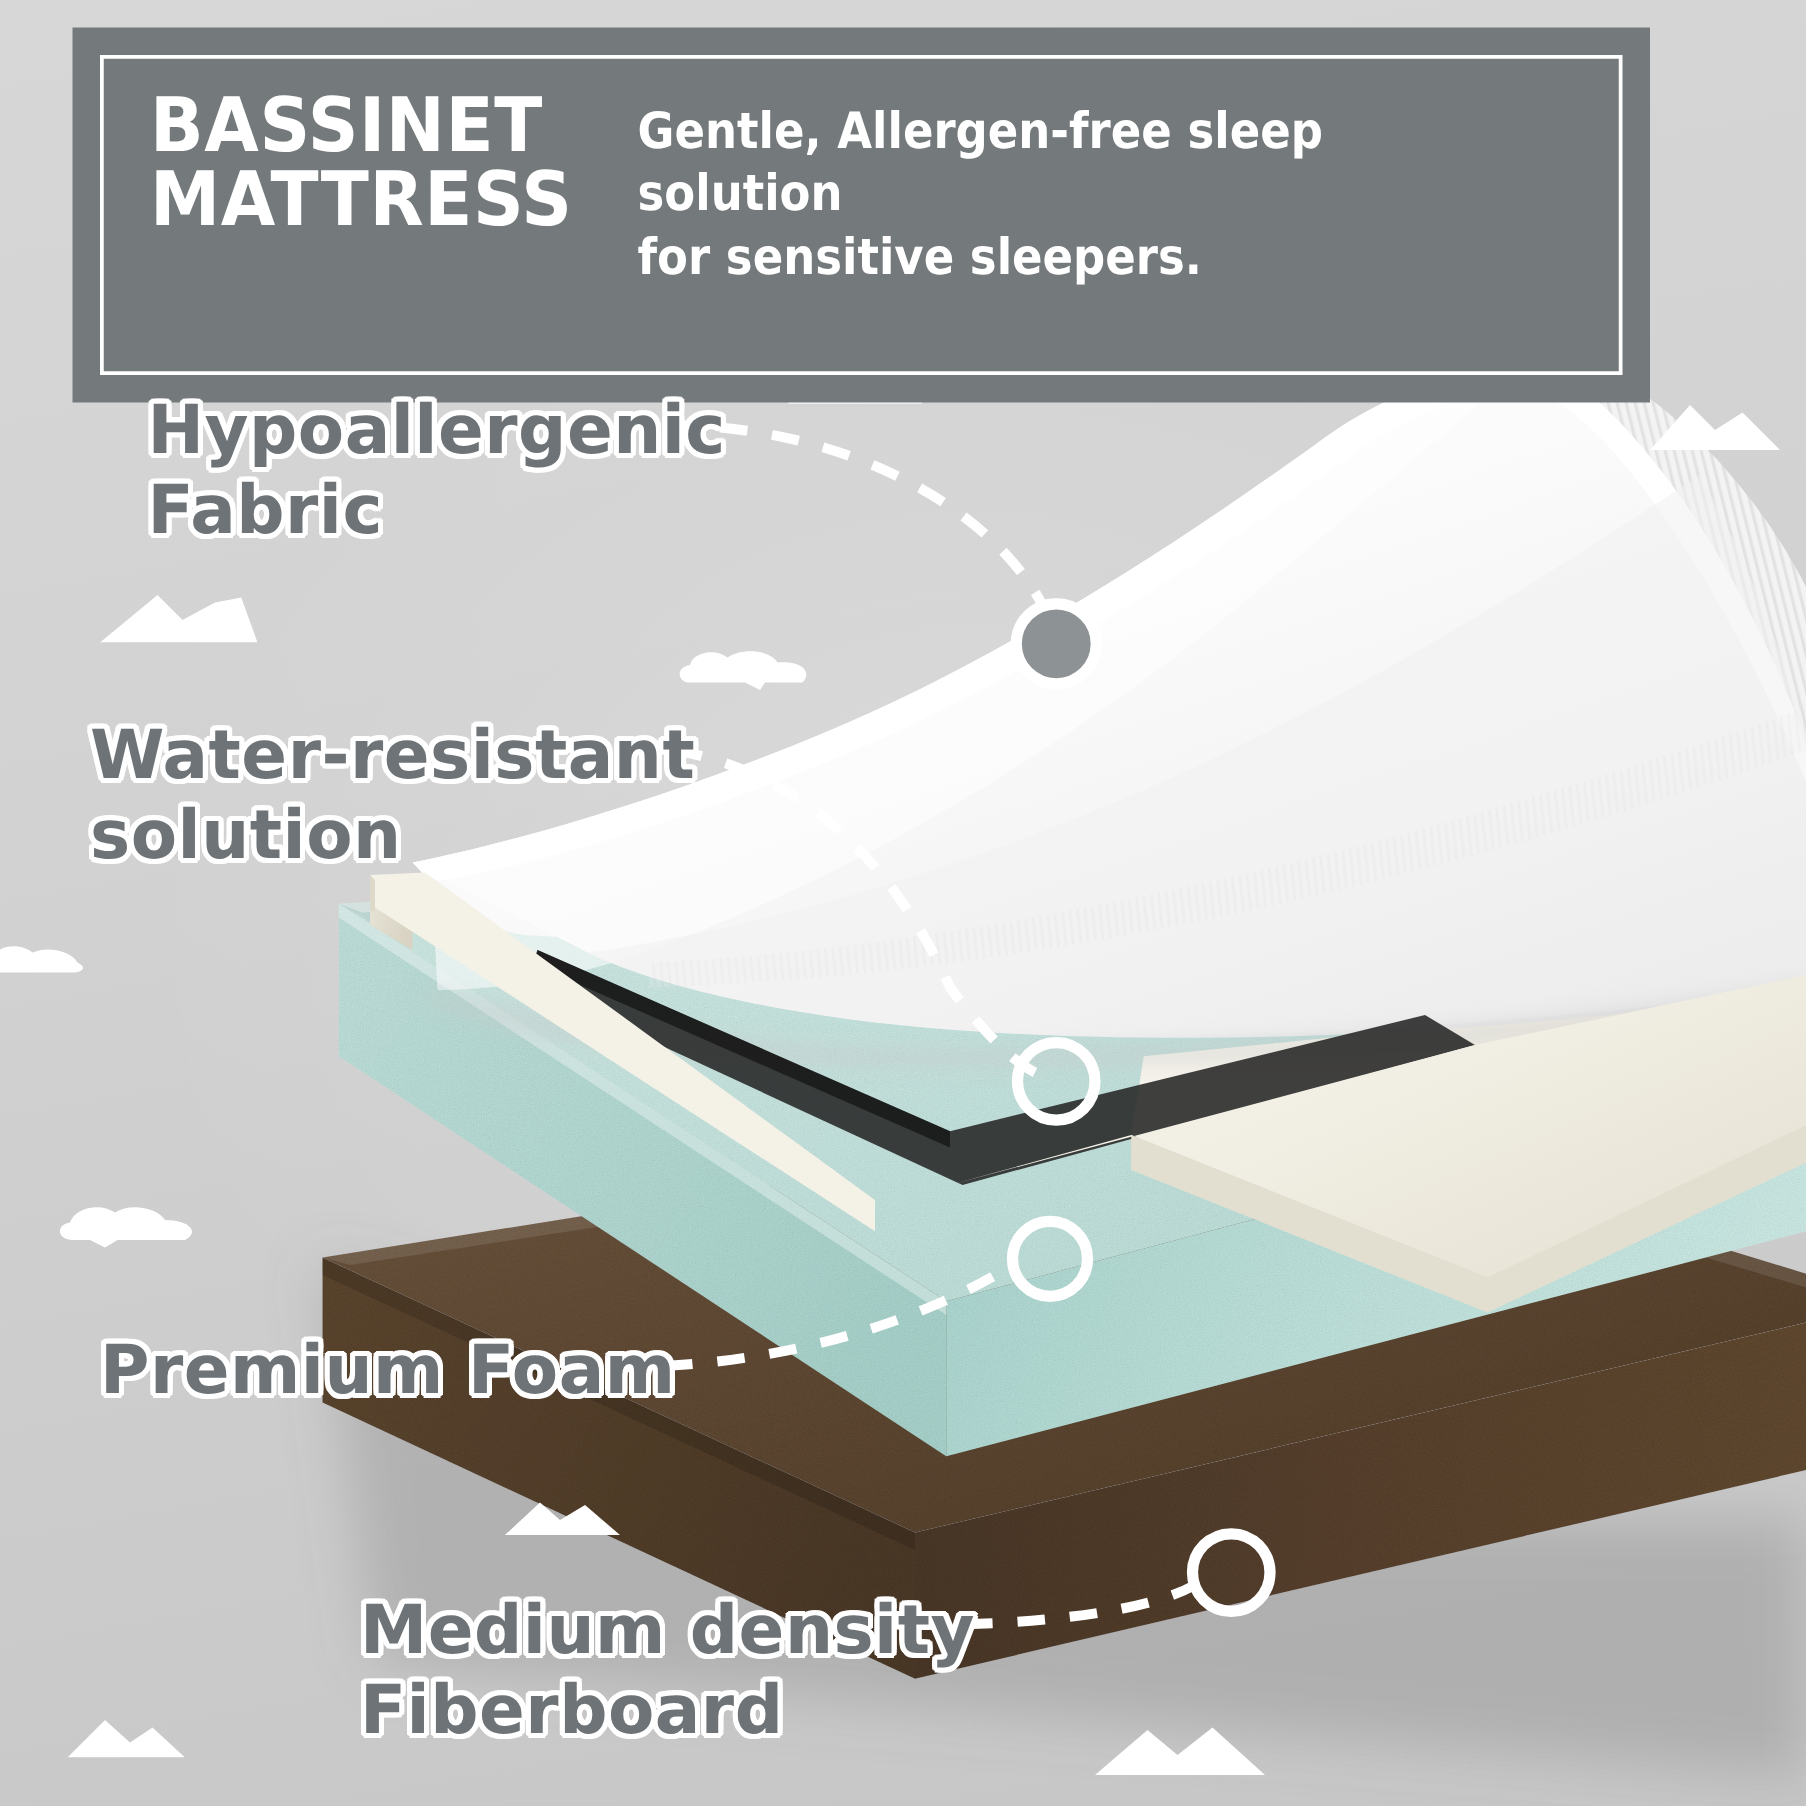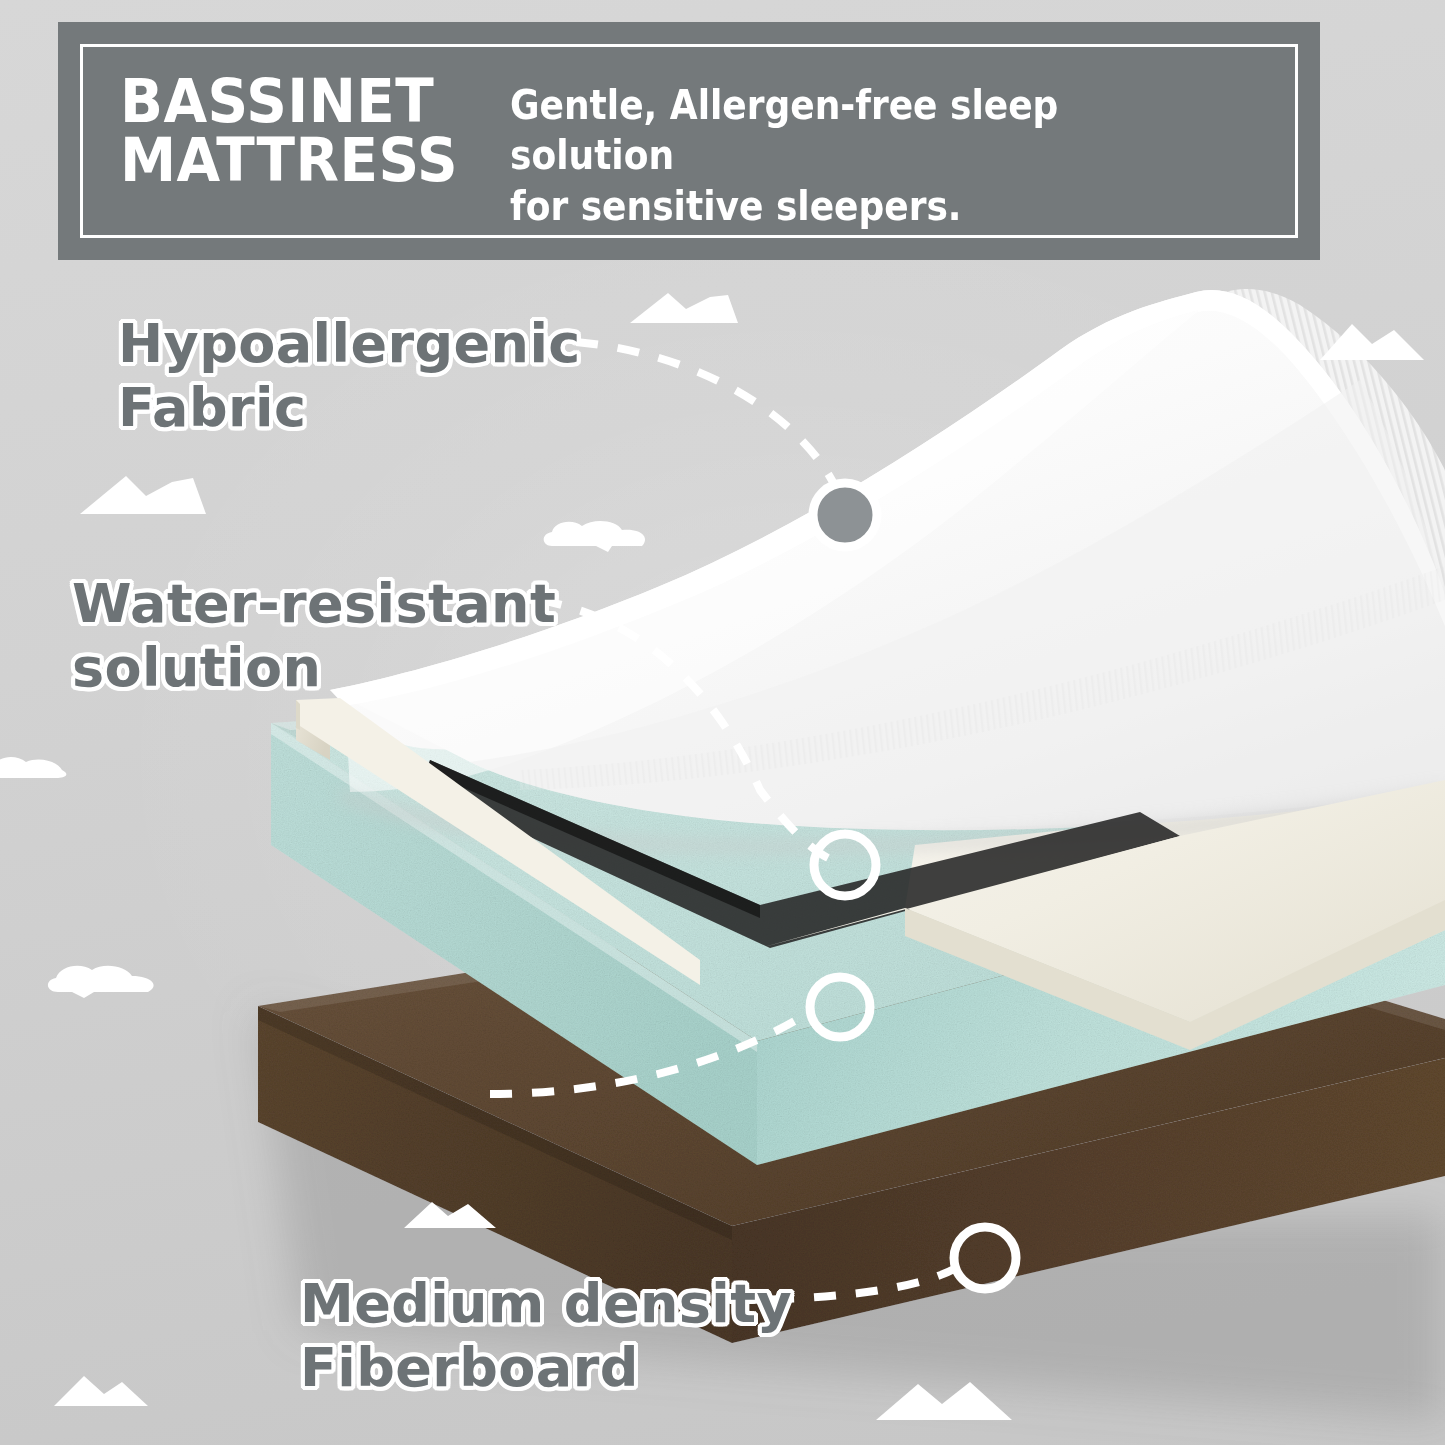--- a/index.html
+++ b/index.html
@@ -24,21 +24,21 @@
       radial-gradient(ellipse 70% 55% at 55% 52%, rgba(255,255,255,0.22) 0%, rgba(255,255,255,0.05) 45%, rgba(0,0,0,0.00) 70%),
       linear-gradient(170deg, #d7d7d7 0%, #d2d2d2 40%, #cbcbcb 75%, #c6c6c6 100%);
   }
 
   
   #header-banner {
     position: absolute;
     left: 58px;
     top: 22px;
     width: 1262px;
-    height: 238px;
+    height: 300px;
     background: #74797b;
     box-sizing: border-box;
     padding: 9px;
   }
   #header-inner {
     position: absolute;
     left: 22px;
     top: 22px;
     right: 22px;
     bottom: 22px;
@@ -104,21 +104,21 @@
       -4px  0   0 #ffffff,  4px  0   0 #ffffff,
        0   -4px 0 #ffffff,  0    4px 0 #ffffff,
       -2px -4px 0 #ffffff,  2px -4px 0 #ffffff,
       -4px -2px 0 #ffffff,  4px -2px 0 #ffffff,
       -2px  4px 0 #ffffff,  2px  4px 0 #ffffff,
       -4px  2px 0 #ffffff,  4px  2px 0 #ffffff;
   }
   #label-hypoallergenic { left: 118px; top: 312px; }
   #label-water-resistant { left: 72px;  top: 572px; }
   #label-premium-foam   { left: 80px;  top: 1064px; }
-  #label-fiberboard     { left: 300px; top: 1272px; }
+  #label-fiberboard     { left: 288px; top: 1272px; }
 
   
   #connectors { position: absolute; left: 0; top: 0; width: 1445px; height: 1445px; pointer-events: none; }
 </style>
 </head>
 <body>
 
 <div id="stage">
 
   <div id="bg-vignette"></div>
@@ -487,17 +487,18 @@
     <circle cx="840" cy="1007" r="30" fill="none" stroke="#ffffff" stroke-width="9"></circle>
     <circle cx="985" cy="1258" r="31" fill="none" stroke="#ffffff" stroke-width="9"></circle>
   </svg>
 
   <div class="callout-label" id="label-hypoallergenic">Hypoallergenic
 Fabric</div>
 
   <div class="callout-label" id="label-water-resistant">Water-resistant
 solution</div>
 
+  <div class="callout-label" id="label-premium-foam">Premium Foam</div>
 
   <div class="callout-label" id="label-fiberboard">Medium density
 Fiberboard</div>
 
 </div>
 
 </body></html>

